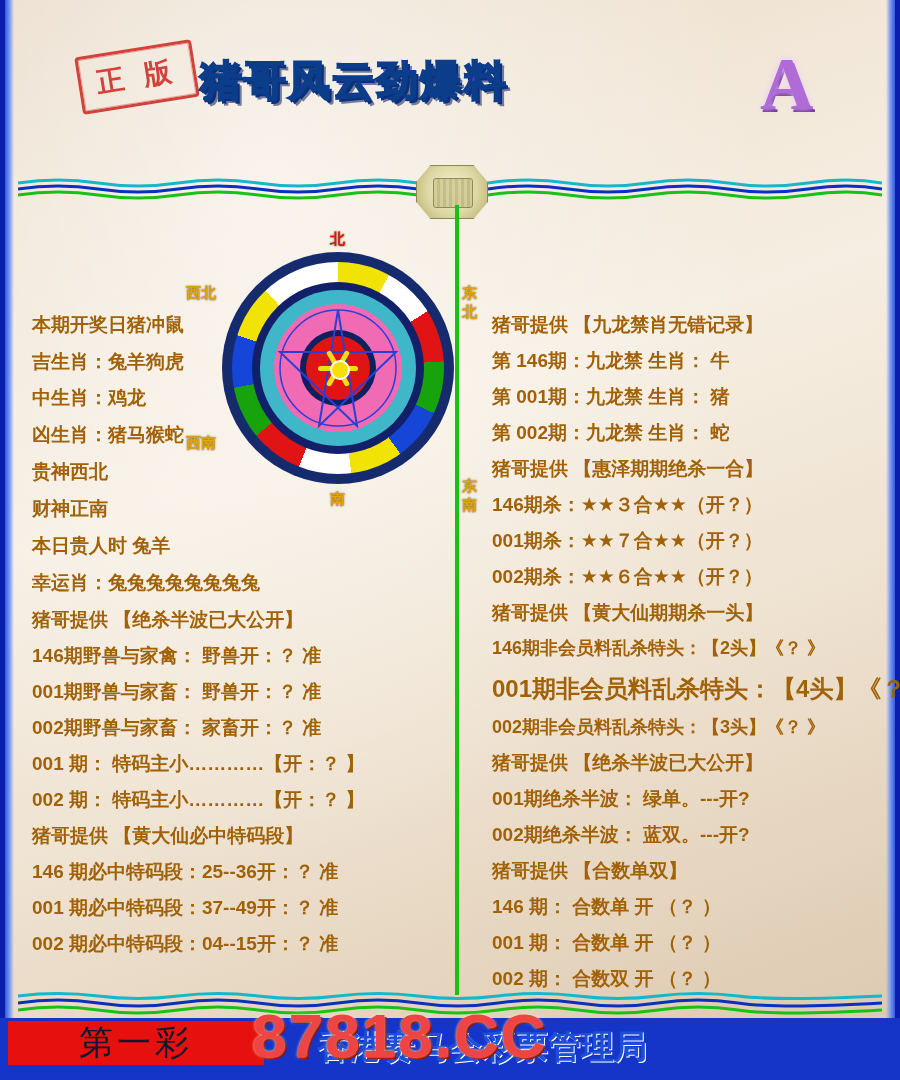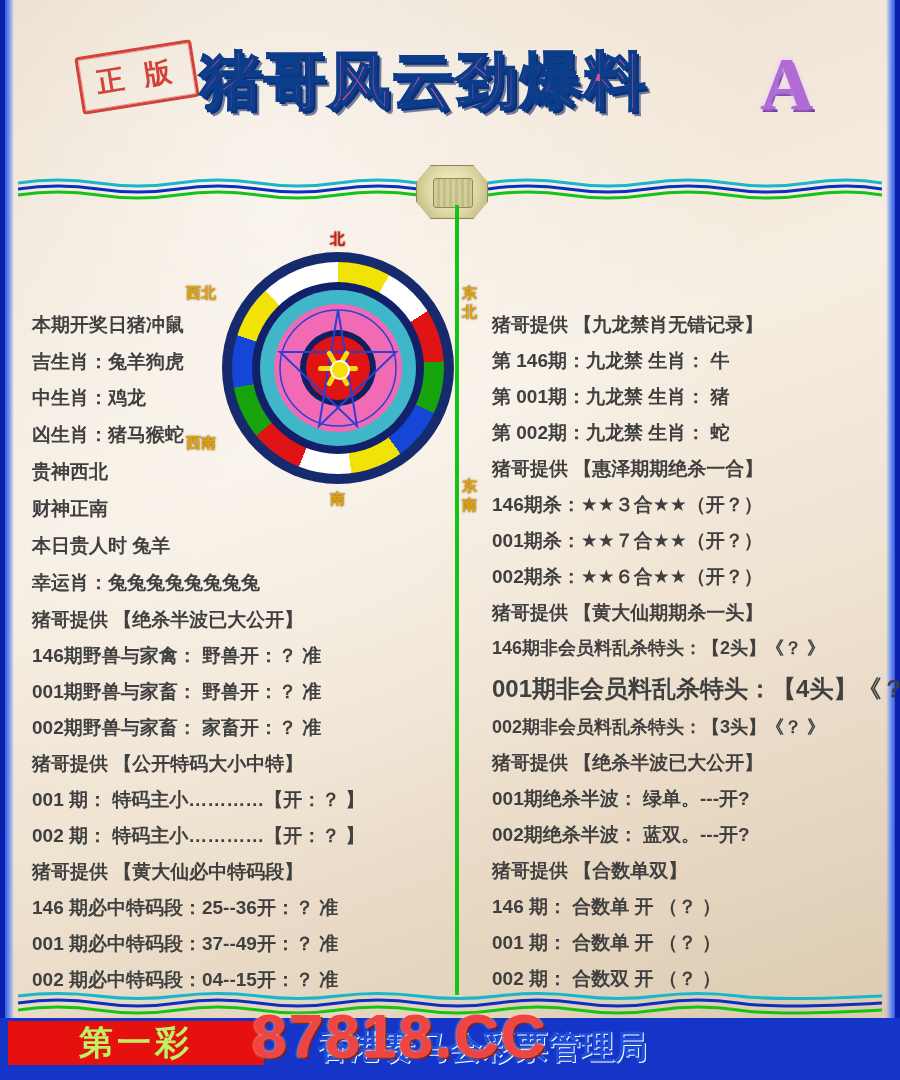--- a/index.html
+++ b/index.html
@@ -26,22 +26,22 @@
     position:absolute;left:78px;top:48px;width:112px;height:52px;
     border:3px solid #d0342c;color:#d0342c;border-radius:4px;
     transform:rotate(-9deg);
     display:flex;align-items:center;justify-content:center;
     font-size:28px;font-weight:bold;letter-spacing:6px;
     box-shadow:inset 0 0 0 1px rgba(208,52,44,.45);
     opacity:.92;
   }
   .title{
     position:absolute;left:200px;top:38px;width:520px;height:86px;
-    font-size:62px;font-weight:bold;letter-spacing:2px;
-    color:#ec4899;
+    font-size:42px;font-weight:bold;letter-spacing:2px;
+    color:#6d28d9;
     -webkit-text-stroke:2px #0c3d8a;
     text-shadow:
       3px 3px 0 #0b2f7a,
       5px 5px 0 rgba(10,30,90,.55),
       0 0 2px #fff;
     white-space:nowrap;
     line-height:86px;
   }
   .logo-a{
     position:absolute;left:760px;top:42px;
@@ -84,35 +84,35 @@
   .spoke{position:absolute;left:50%;top:50%;width:40px;height:5px;margin:-2.5px 0 0 -20px;background:#f3dd0b;border-radius:3px;}
   .dir{position:absolute;color:#e5a50a;font-size:15px;font-weight:bold;text-shadow:0 0 2px #5b3b00;}
   .dir.n{left:108px;top:-22px;color:#e01414;}
   .dir.s{left:108px;top:238px;color:#e5a50a;}
   .dir.nw{left:-36px;top:32px;}
   .dir.ne{left:240px;top:32px;}
   .dir.sw{left:-36px;top:182px;}
   .dir.se{left:240px;top:182px;margin-top:43px;}
 
   
-  .col{position:absolute;top:315px;font-size:19px;color:#404040;line-height:1.0;}
+  .col{position:absolute;top:315px;font-size:19px;color:#a16207;line-height:1.0;}
   .col-left{left:32px;width:410px;}
   .col-right{left:492px;width:400px;}
   .row{display:flex;align-items:baseline;margin-bottom:17px;white-space:nowrap;}
   .row.b{font-weight:bold;}
   .hd{font-weight:bold;align-items:flex-end;}
 
   
   .wave-bot{position:absolute;height:26px;left:18px;right:18px;top:990px;}
   .wave-bot svg{display:block;width:100%;height:100%;}
   .bottom-bar{position:absolute;left:0;right:0;top:1018px;height:62px;background:#1435c8;}
   .bottom-red{
     position:absolute;left:8px;top:1021px;width:256px;height:44px;background:#e6110f;
     display:flex;align-items:center;justify-content:center;
-    color:#bef264;font-size:34px;font-weight:bold;letter-spacing:4px;
+    color:#0f172a;font-size:34px;font-weight:normal;letter-spacing:4px;
   }
   .bignum{
     position:absolute;left:252px;top:1000px;width:420px;
     font-size:62px;font-weight:bold;color:#ef4444;letter-spacing:2px;
     text-shadow:0 0 3px #ffe7a0, 2px 2px 0 #8b0000;
     white-space:nowrap;
   }
   .bureau{
     position:absolute;left:222px;top:1025px;width:520px;text-align:center;
     font-size:33px;font-weight:bold;color:#1d4ed8;
@@ -208,23 +208,20 @@
     <div class="row b">
         <span>146期野兽与家禽：    野兽开：？ 准</span>
       </div>
     <div class="row b">
         <span>001期野兽与家畜：    野兽开：？ 准</span>
       </div>
     <div class="row b">
         <span>002期野兽与家畜：    家畜开：？ 准</span>
       </div>
 
-    <div class="row b hd">
-        <span>猪哥提供 【公开特码大小中特】</span>
-      </div>
     <div class="row b">
         <span>001 期：  特码主小…………【开：？ 】</span>
       </div>
     <div class="row b">
         <span>002 期：  特码主小…………【开：？ 】</span>
       </div>
 
     <div class="row b hd">
         <span>猪哥提供 【黄大仙必中特码段】</span>
       </div>

